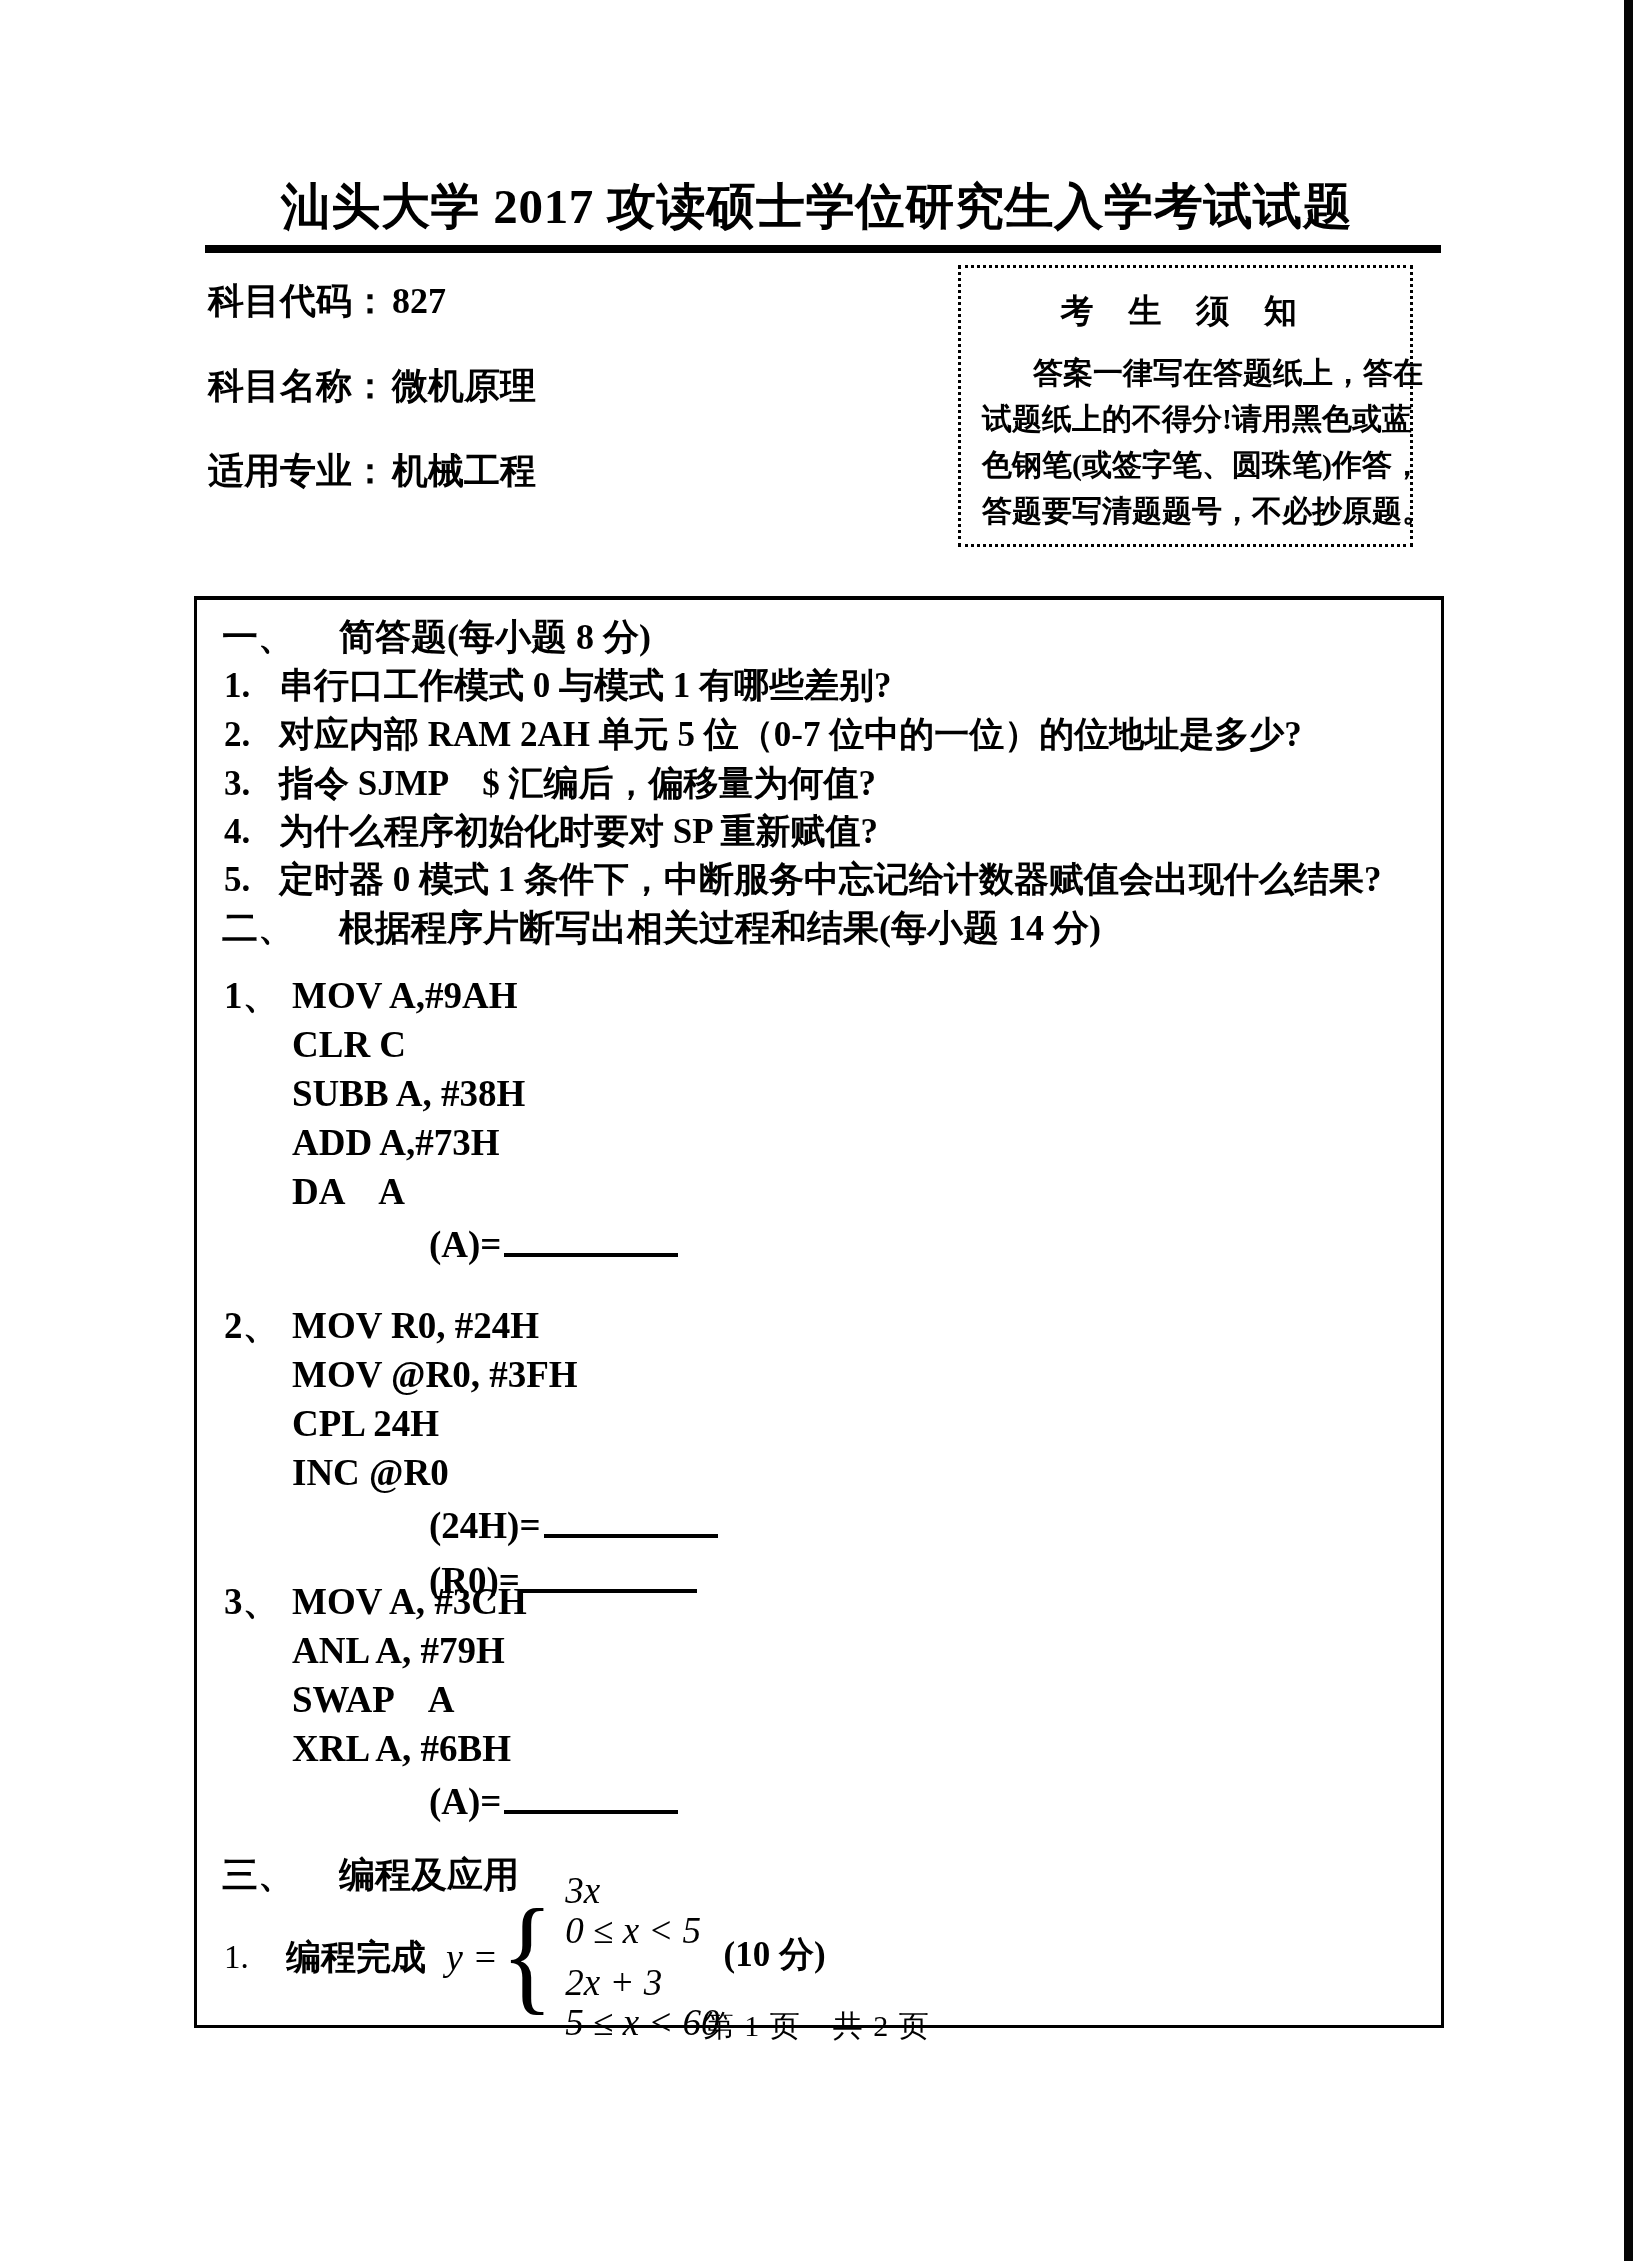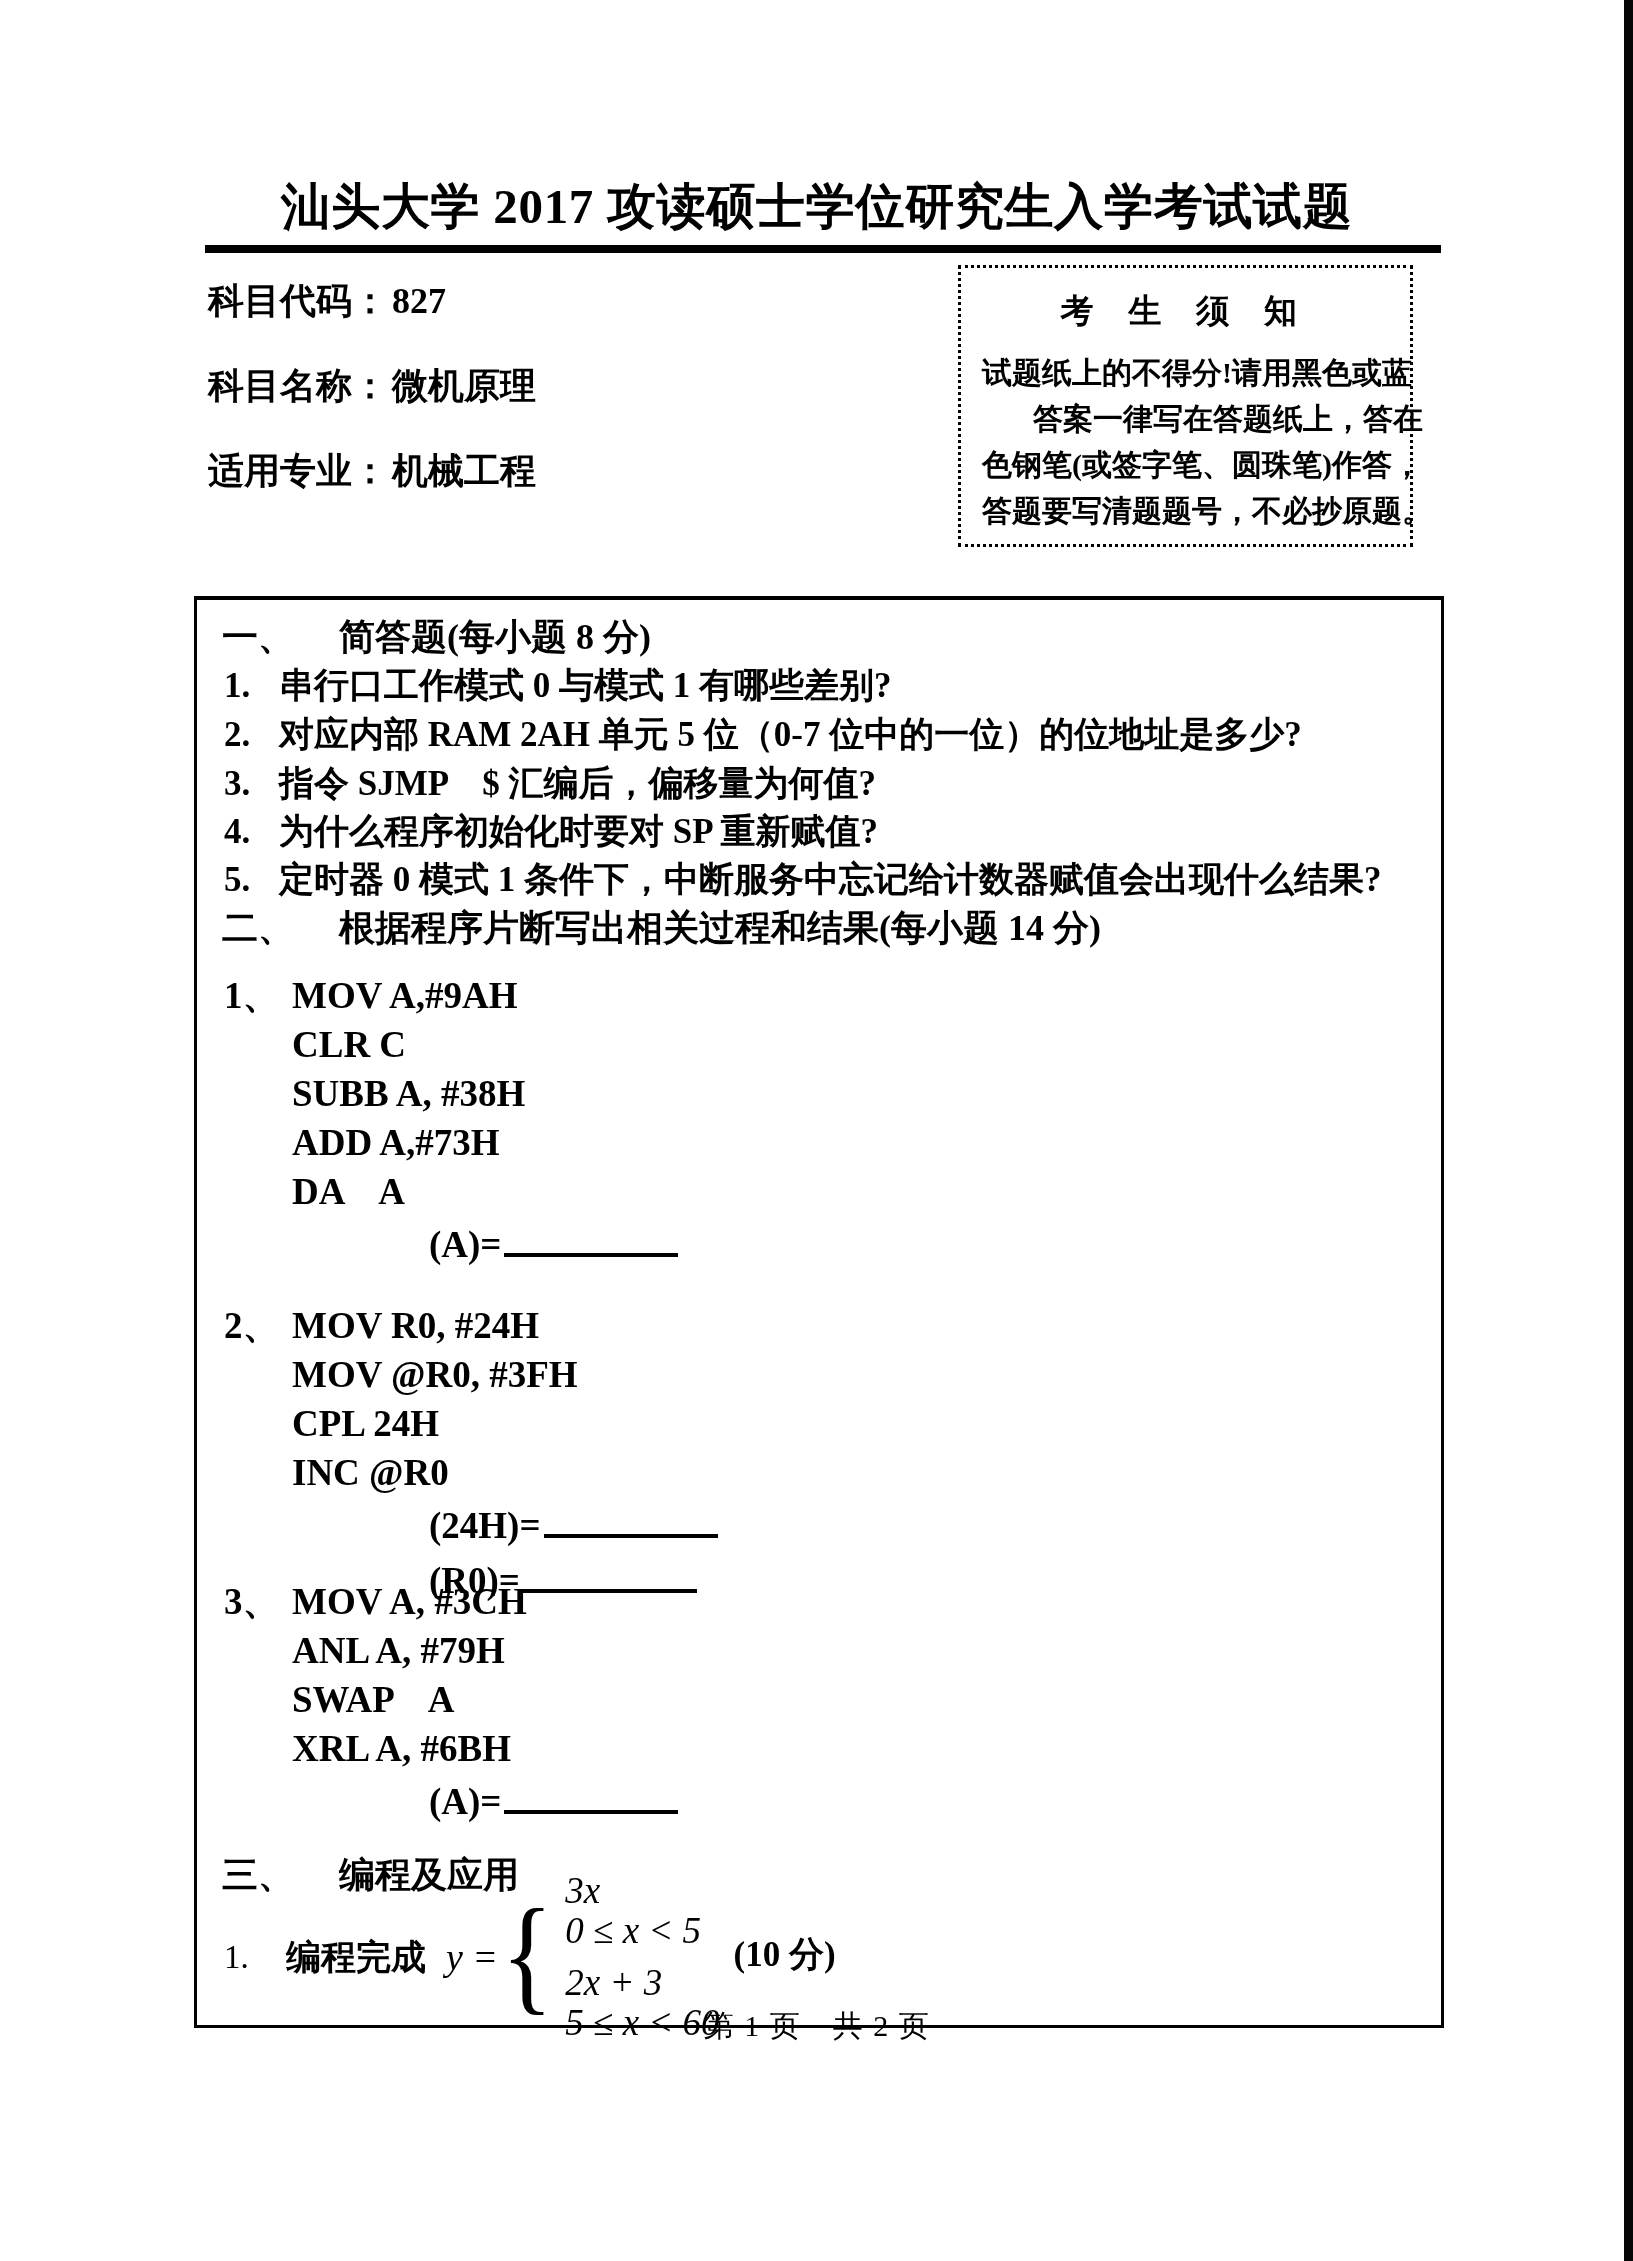--- a/index.html
+++ b/index.html
@@ -60,21 +60,21 @@
   .eq-brace  {
     font-size:109px; font-weight:normal; line-height:1;
     transform:scaleY(1.18); transform-origin:center; margin-top:-6px;
   }
   .eq-cases  {
     display:flex; flex-direction:column; gap:12px; margin-left:12px;
     font-style:italic; font-weight:normal; font-size:37px;
   }
   .eq-case   { display:flex; line-height:40px;flex-direction:column; }
   .expr      { width:112px; }
-  .eq-points { font-size:35px; margin-left:14px; margin-top:-4.4px; }
+  .eq-points { font-size:35px; margin-left:4px; margin-top:-4.4px; }
   
   .footer {
     position:absolute; top:2006px; left:0; width:100%;
     text-align:center; font-size:30px; font-weight:normal; letter-spacing:1.5px;
   }
   
   .edge-bar { position:absolute; right:0; top:0; width:9.6px; height:2261px; background:#050505; }
 </style>
 </head>
 <body>
@@ -92,22 +92,22 @@
       <span>科目名称：</span><span class="val">微机原理</span>
     </div>
     <div class="meta-row">
       <span>适用专业：</span><span class="val">机械工程</span>
     </div>
   </div>
 
   <div class="notice">
     <div class="notice-title">考 生 须 知</div>
     <div class="notice-body">
+      <div class="notice-line indent">答案一律写在答题纸上，答在</div>
       <div class="notice-line">试题纸上的不得分!请用黑色或蓝</div>
-      <div class="notice-line indent">答案一律写在答题纸上，答在</div>
       <div class="notice-line">色钢笔(或签字笔、圆珠笔)作答，</div>
       <div class="notice-line">答题要写清题题号，不必抄原题。</div>
     </div>
   </div>
 
   <div class="main-box">
 
     <div class="sec-head" style="top:16.3px">
       <span class="sec-num">一、</span><span>简答题(每小题 8 分)</span>
     </div>

